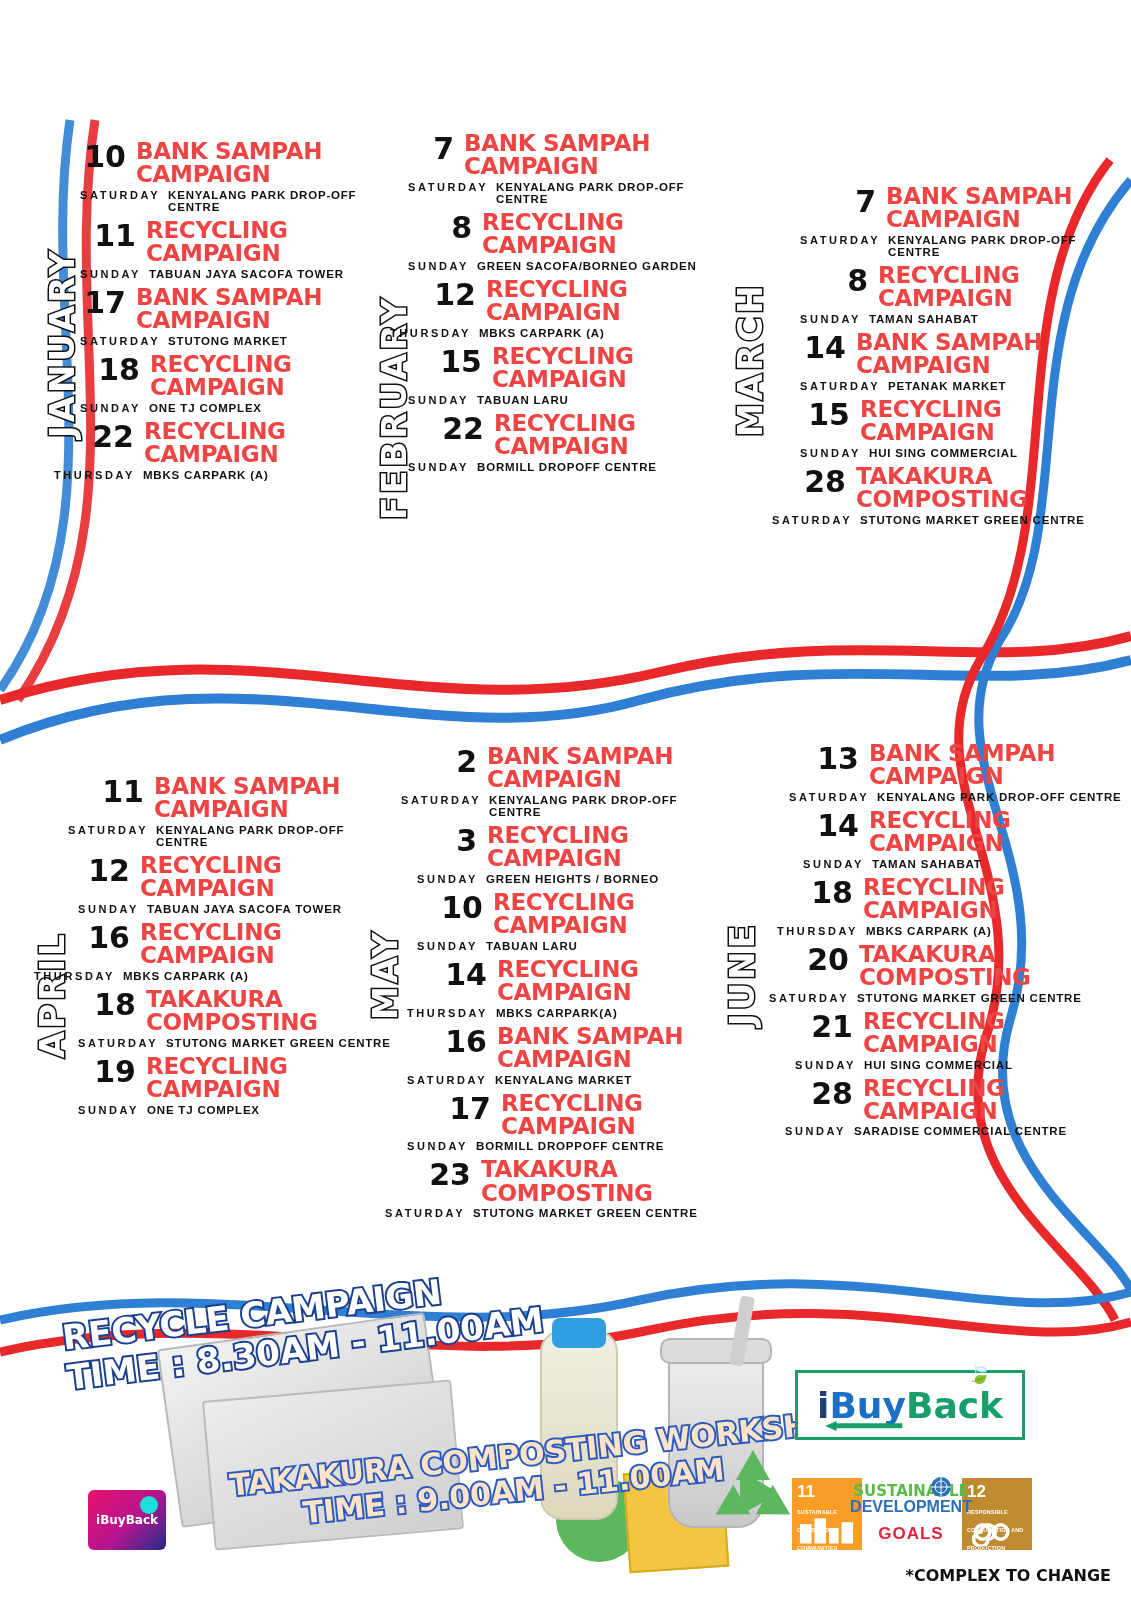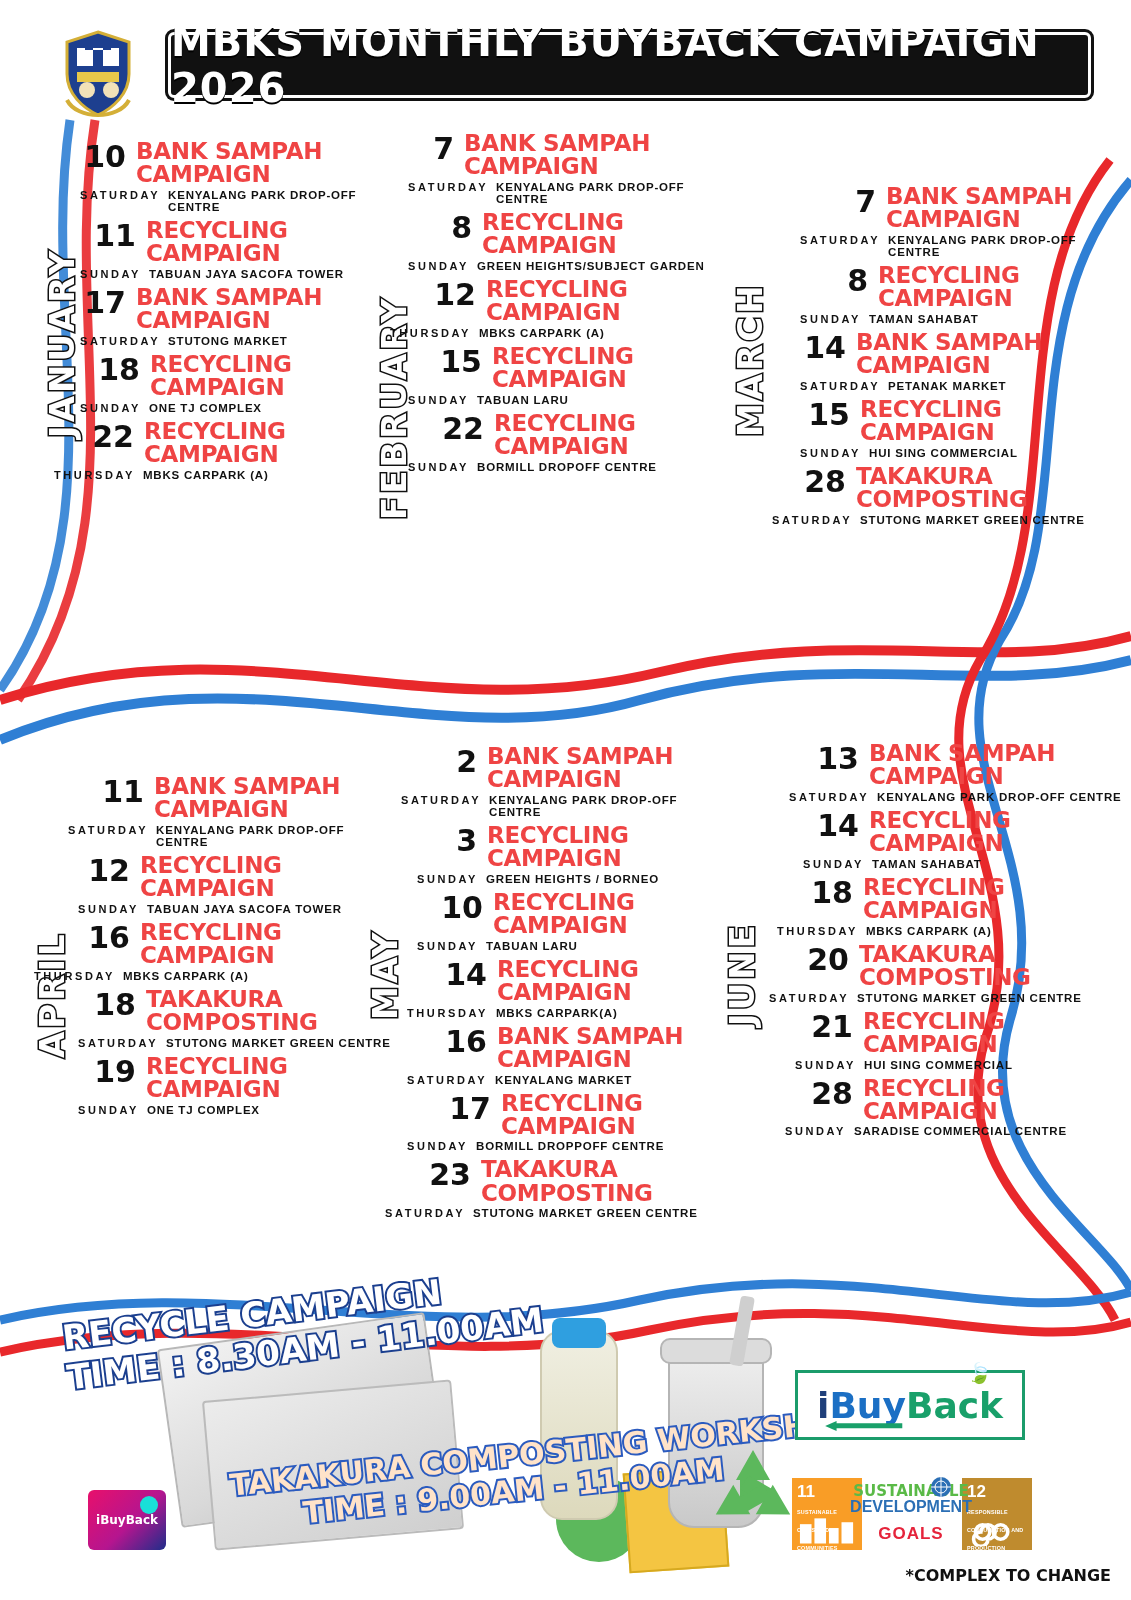--- a/index.html
+++ b/index.html
@@ -161,36 +161,20 @@
     <path d="M70,120 C40,320 120,520 0,690" stroke="#2f7fd4" stroke-width="9" fill="none" opacity=".9"></path>
     <path d="M95,120 C62,330 142,520 18,700" stroke="#e8282b" stroke-width="9" fill="none" opacity=".9"></path>
     <path d="M0,740 C240,640 430,760 640,700 C840,645 980,700 1131,660" stroke="#2f7fd4" stroke-width="10" fill="none"></path>
     <path d="M0,700 C250,620 420,730 660,672 C860,624 990,676 1131,636" stroke="#e8282b" stroke-width="10" fill="none"></path>
     <path d="M1131,180 C1010,320 1080,520 1000,640 C930,760 1060,860 1010,1020 C970,1160 1100,1230 1131,1290" stroke="#2f7fd4" stroke-width="9" fill="none"></path>
     <path d="M1110,160 C1000,300 1070,520 980,660 C910,780 1040,880 985,1040 C945,1180 1080,1250 1115,1320" stroke="#e8282b" stroke-width="9" fill="none"></path>
     <path d="M0,1320 C220,1270 420,1350 640,1300 C860,1252 1000,1330 1131,1292" stroke="#2f7fd4" stroke-width="9" fill="none"></path>
     <path d="M0,1352 C230,1300 430,1378 650,1330 C870,1282 1010,1358 1131,1322" stroke="#e8282b" stroke-width="9" fill="none"></path>
   </svg>
 
-  <div class="header">
-    <svg class="crest" viewBox="0 0 86 92">
-      <path d="M43 4 L74 14 L74 46 C74 66 58 80 43 87 C28 80 12 66 12 46 L12 14 Z" fill="#1d3f8f" stroke="#d4af37" stroke-width="3"></path>
-      <rect x="22" y="20" width="42" height="18" fill="#ffffff"></rect>
-      <rect x="30" y="10" width="8" height="12" fill="#1d3f8f"></rect>
-      <rect x="48" y="10" width="8" height="12" fill="#1d3f8f"></rect>
-      <rect x="38" y="22" width="10" height="16" fill="#1d3f8f"></rect>
-      <path d="M22 44 h42 v10 h-42 z" fill="#e8c84a"></path>
-      <circle cx="32" cy="62" r="8" fill="#f2e2b8"></circle>
-      <circle cx="56" cy="62" r="8" fill="#f2e2b8"></circle>
-      <path d="M12 72 C22 92 64 92 74 72" fill="none" stroke="#d4af37" stroke-width="4"></path>
-    </svg>
-    <div class="title-bar">
-      <span>MBKS MONTHLY BUYBACK CAMPAIGN 2026</span>
-    </div>
-  </div>
 
   <div class="month-block" style="left:22px; top:140px; width:360px; height:510px;">
     <div class="month-label" style="left:20px; top:58px; height:290px;">JANUARY</div>
     <div class="events" style="left:58px; top:0; width:300px;">
 
       <div class="event">
         <div class="ev-top">
             <div class="ev-day">10</div>
           <div class="ev-title">BANK SAMPAH
 CAMPAIGN</div>
@@ -269,21 +253,21 @@
       </div>
 
       <div class="event" style="margin-left:18px;">
         <div class="ev-top">
             <div class="ev-day">8</div>
           <div class="ev-title">RECYCLING
 CAMPAIGN</div>
           </div>
         <div class="ev-bottom" style="margin-left:-18px;">
             <div class="ev-dow">SUNDAY</div>
-          <div class="ev-loc">GREEN HEIGHTS/SUBJECT GARDEN</div>
+          <div class="ev-loc">GREEN SACOFA/BORNEO GARDEN</div>
           </div>
       </div>
 
       <div class="event" style="margin-left:22px;">
         <div class="ev-top">
             <div class="ev-day">12</div>
           <div class="ev-title">RECYCLING
 CAMPAIGN</div>
           </div>
         <div class="ev-bottom" style="margin-left:-40px;">

